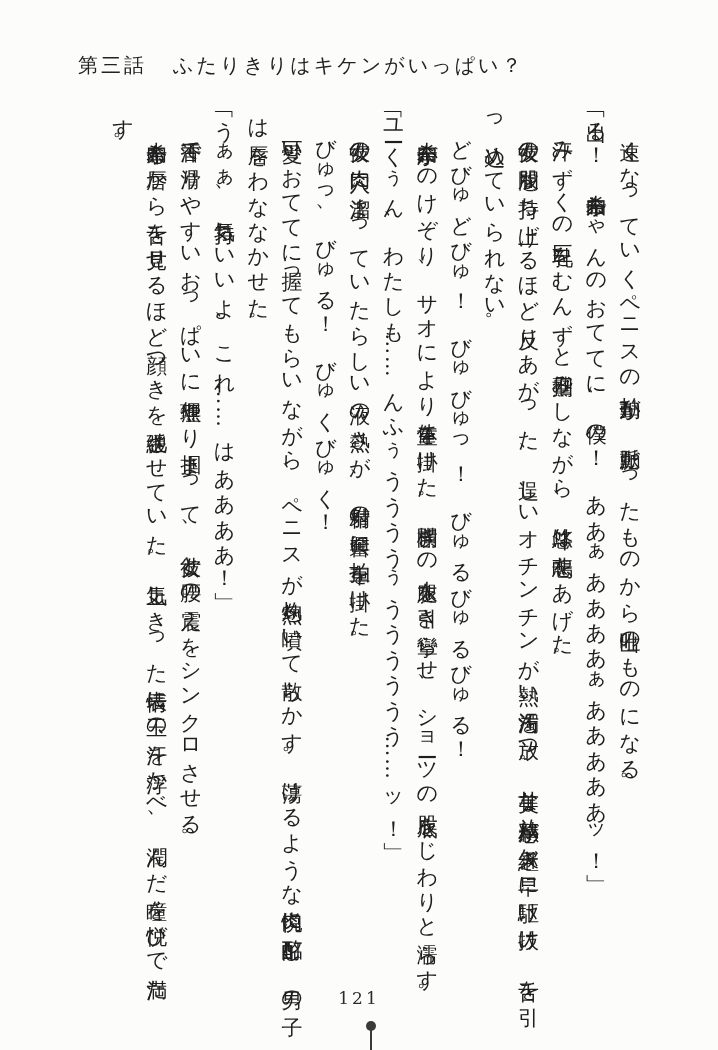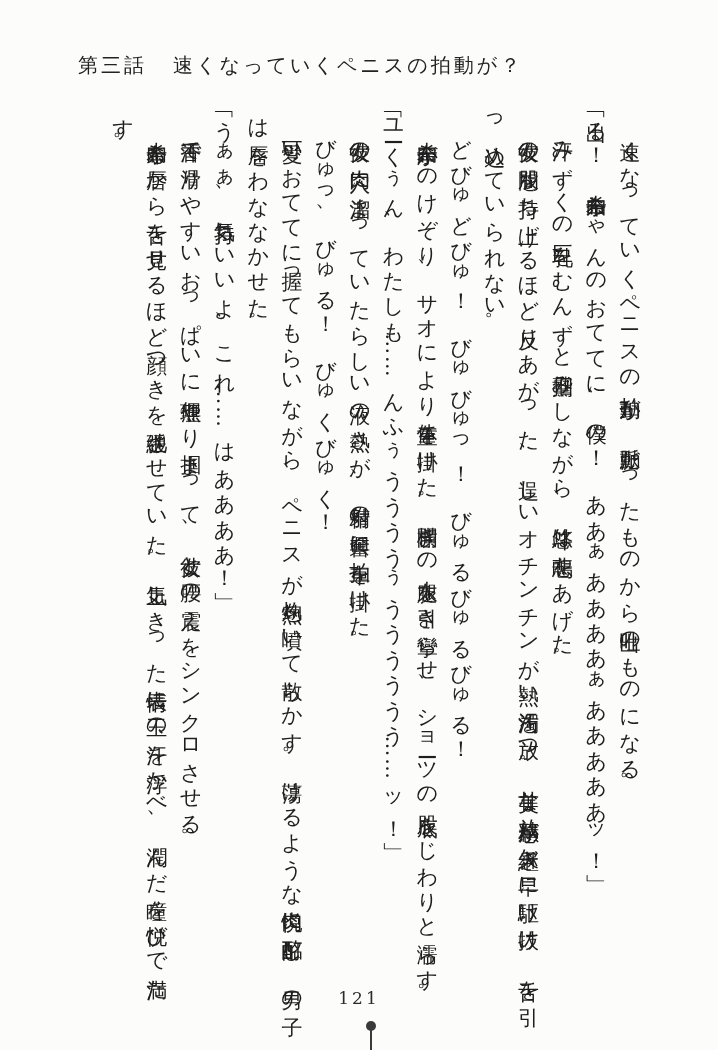--- a/index.html
+++ b/index.html
@@ -69,21 +69,21 @@
     width: 2px; height: 21px;
     background: #3a3a3a;
   }
 </style>
 </head>
 <body>
 
 <div class="page">
 
   <div class="running-header">
-    <span>第三話</span><span class="chapter-gap"></span><span>速くなっていくペニスの拍動が？</span>
+    <span>第三話</span><span class="chapter-gap"></span><span>ふたりきりはキケンがいっぱい？</span>
   </div>
 
   <div class="body-text">
 
   <p class="narration">速くなっていくペニスの拍動が、脈動だったものから吐出のものになる。</p>
       <p class="dialogue">「出る！　由希奈ちゃんのおててに、僕の！　ああぁああああぁあああああッ！」</p>
       <p class="narration">汗みずくの巨乳をむんずと鷲掴みしながら、悠斗は悲鳴をあげた。</p>
       <p class="narration">彼女の股間を持ち上げるほど反りあがった、逞しいオチンチンが熱い汚濁を放つ。甘美な放精感が矢継ぎ早に駆け抜け、舌を引っ込めていられない。</p>
       <p class="narration">どびゅどびゅ！　びゅびゅっ！　びゅるびゅるびゅる！</p>
       <p class="narration">由希奈がのけぞり、サオにより体重を掛けた。横開きの太腿を引き攣らせ、ショーツの股底をじわりと濡らす。</p>

